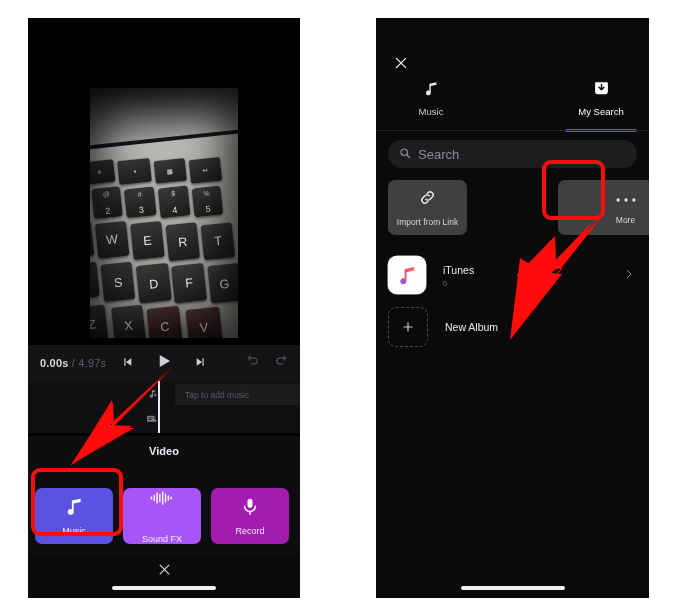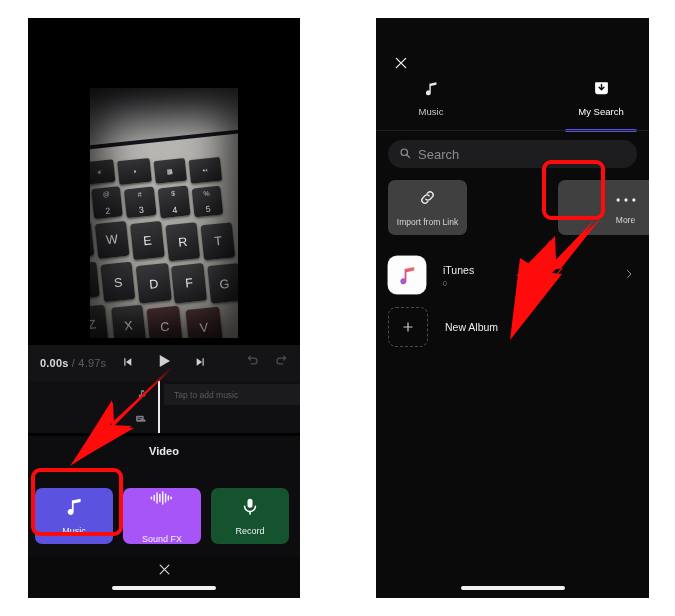--- a/index.html
+++ b/index.html
@@ -35,21 +35,21 @@
     display:flex;align-items:center;}
   .tcode{position:absolute;left:12px;top:50%;transform:translateY(-50%);font-size:11px;letter-spacing:.2px;}
   .tcode b{color:#d8d8dc;font-weight:700;}
   .tcode span{color:#5d5d63;}
   .tctrl{position:absolute;left:50%;top:50%;transform:translate(-50%,-50%);display:flex;align-items:center;gap:22px;}
   .tright{position:absolute;right:12px;top:50%;transform:translateY(-50%);display:flex;gap:14px;}
   .ico{fill:#cfcfd4;}
 
   
   .tracks{position:absolute;left:0;top:363px;width:100%;height:52px;background:#101012;}
-  .trk{position:absolute;left:4px;width:100%;height:25px;display:flex;align-items:center;}
+  .trk{position:absolute;left:15px;width:100%;height:25px;display:flex;align-items:center;}
   .trk.a{top:1px;}
   .trk.b{top:26px;}
   .trk-ico{position:absolute;left:98px;width:22px;display:flex;justify-content:center;}
   .trk-body{position:absolute;left:132px;right:0;height:21px;top:2px;background:#1b1b1e;border-radius:2px;
     display:flex;align-items:center;padding-left:10px;box-sizing:border-box;}
   .trk-body span{color:#5a5a61;font-size:8.5px;}
   .playhead{position:absolute;left:130px;top:0;width:1.5px;height:52px;background:#e9e9ee;z-index:4;}
   .tl-edge{position:absolute;left:0;top:415px;width:100%;height:3px;background:#000;}
 
   
@@ -57,21 +57,21 @@
     display:flex;align-items:center;justify-content:center;}
   .insert-row span{color:#e9e9ee;font-size:11px;font-weight:600;}
 
   
   .tiles{position:absolute;left:0;top:448px;width:100%;height:90px;background:#0d0d0f;}
   .tile{position:absolute;top:22px;width:78px;height:56px;border-radius:7px;
     display:flex;flex-direction:column;align-items:center;justify-content:center;gap:5px;}
   .tile .lbl{font-size:9px;color:#f0eef8;font-weight:500;}
   #tile-music{left:7px;background:#5b52e0;}
   #tile-soundfx{left:95px;background:#a855f7;justify-content:space-between;}
-  #tile-record{left:183px;background:#14532d;}
+  #tile-record{left:183px;background:#a21caf;}
 
   .close-row{position:absolute;left:0;top:538px;width:100%;height:30px;display:flex;align-items:center;justify-content:center;}
   .home-ind{position:absolute;left:50%;transform:translateX(-50%);bottom:8px;width:104px;height:4px;
     background:#f2f2f4;border-radius:3px;}
 
   
   .r-close{position:absolute;left:14px;top:34px;width:22px;height:22px;display:flex;align-items:center;justify-content:center;}
   .r-tabs{position:absolute;left:0;top:62px;width:100%;height:48px;}
   .r-tab{position:absolute;top:0;width:86px;height:48px;display:flex;flex-direction:column;align-items:center;gap:5px;}
   #tab-music{left:12px;}

